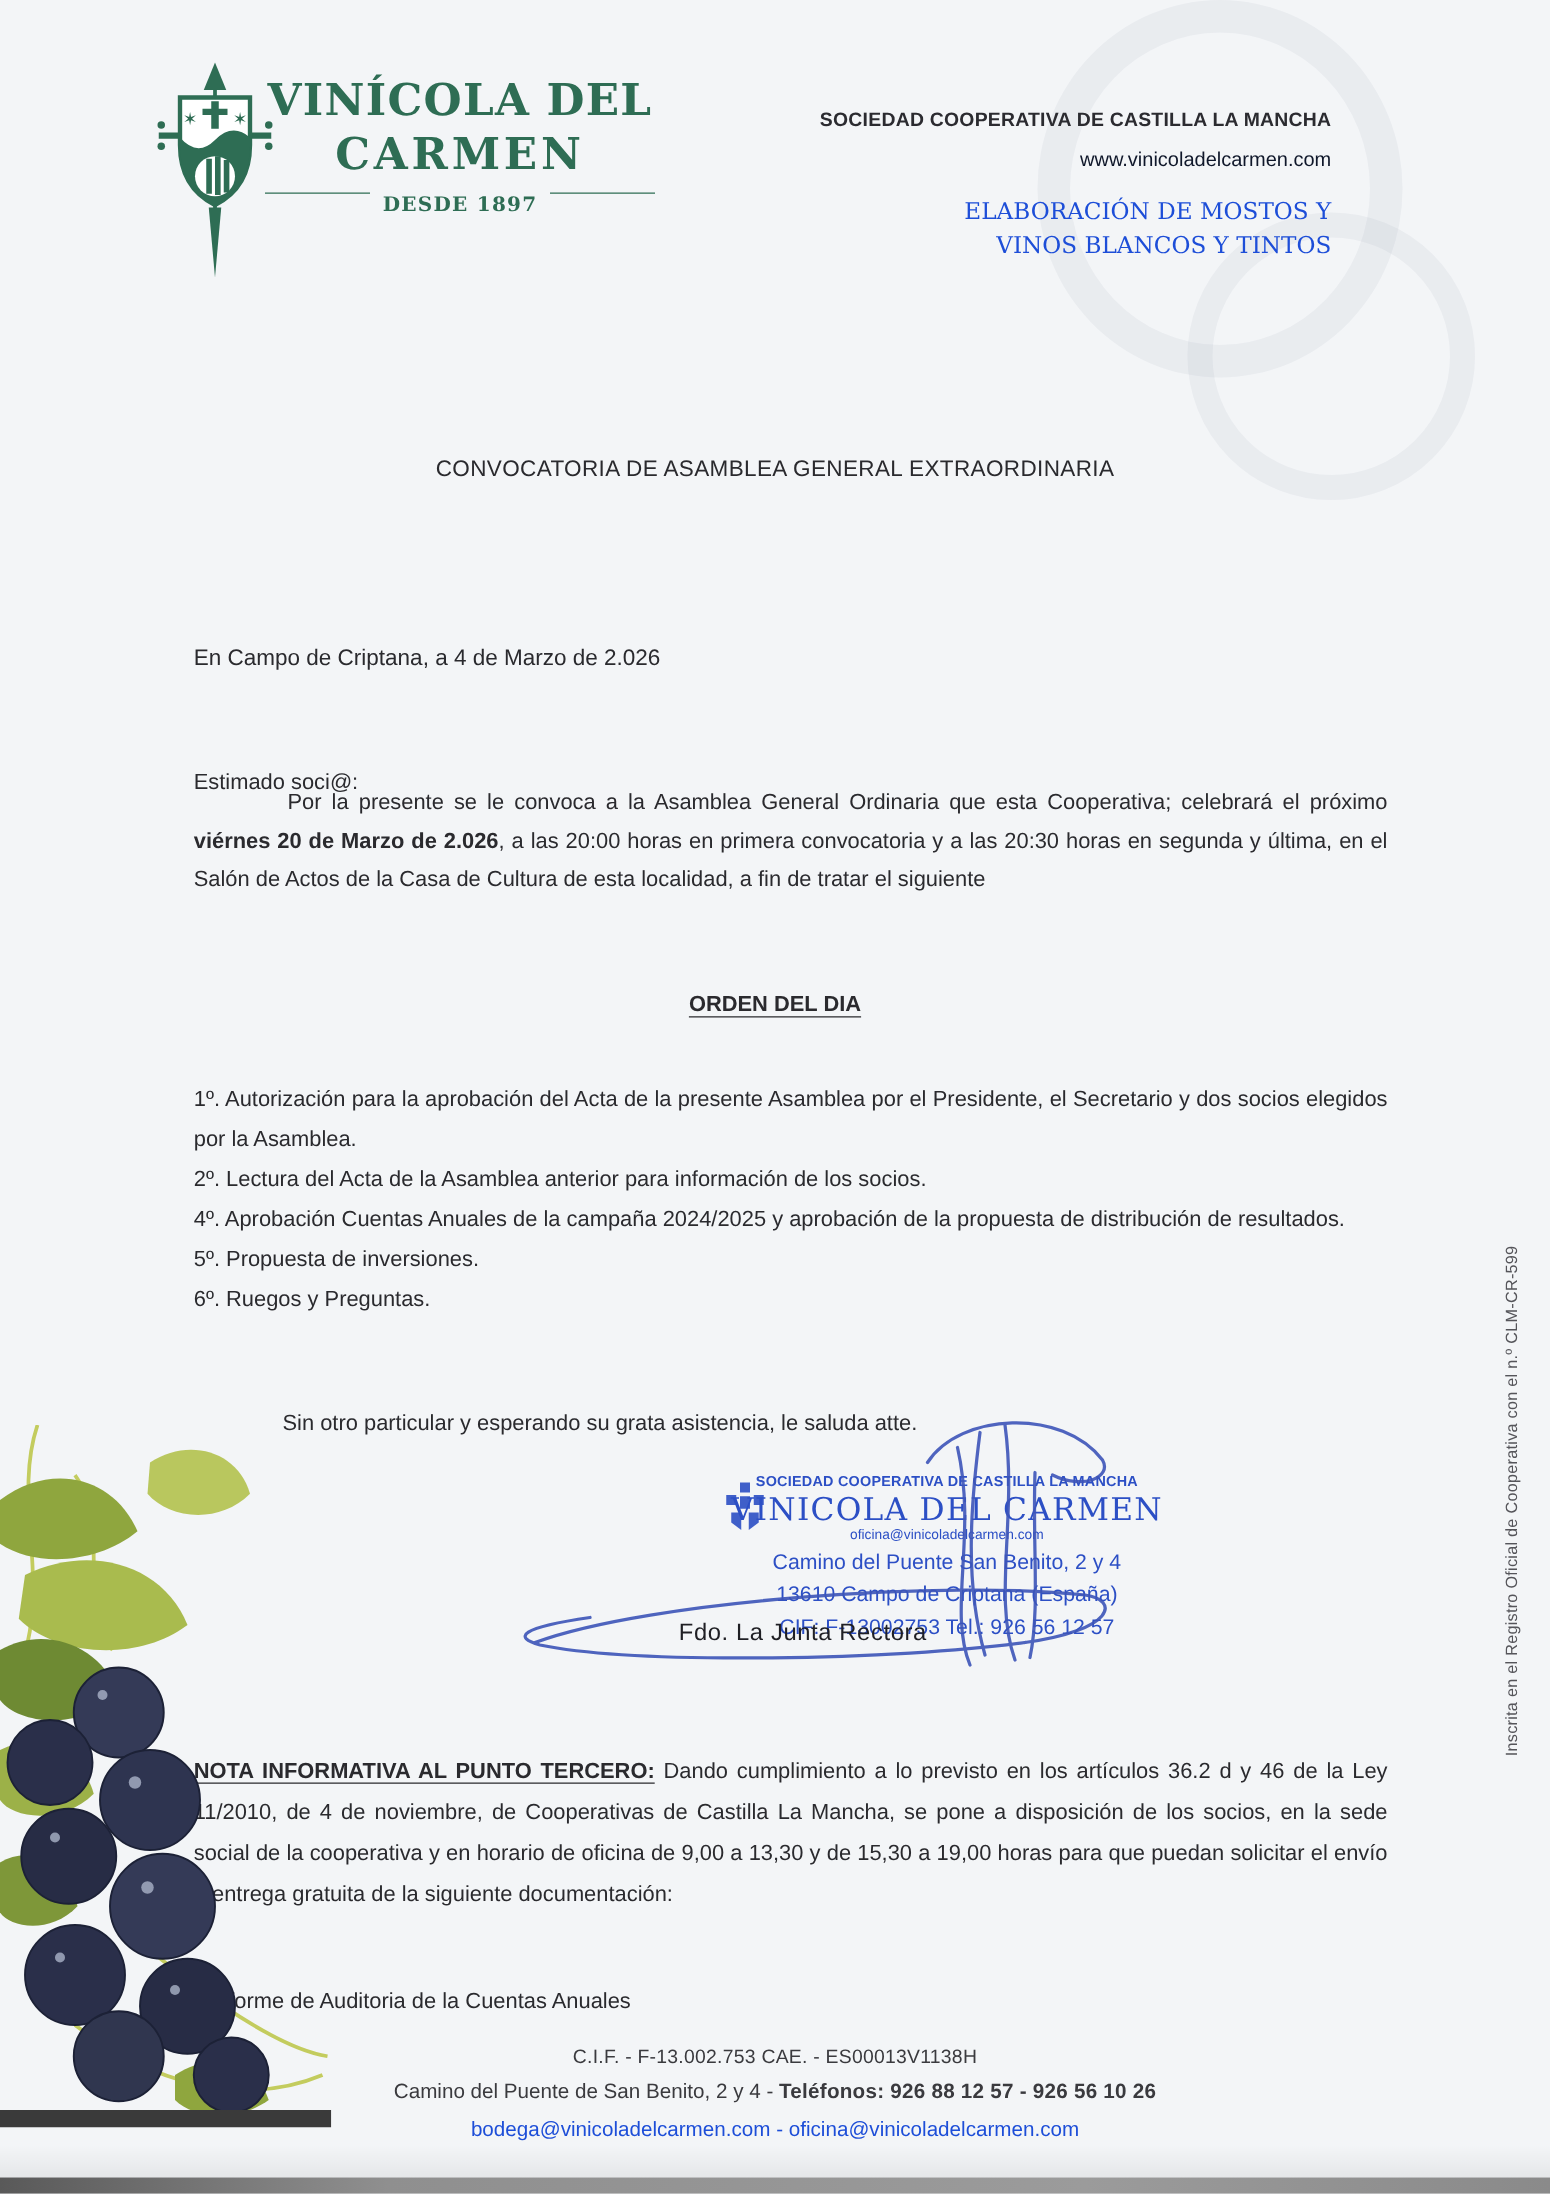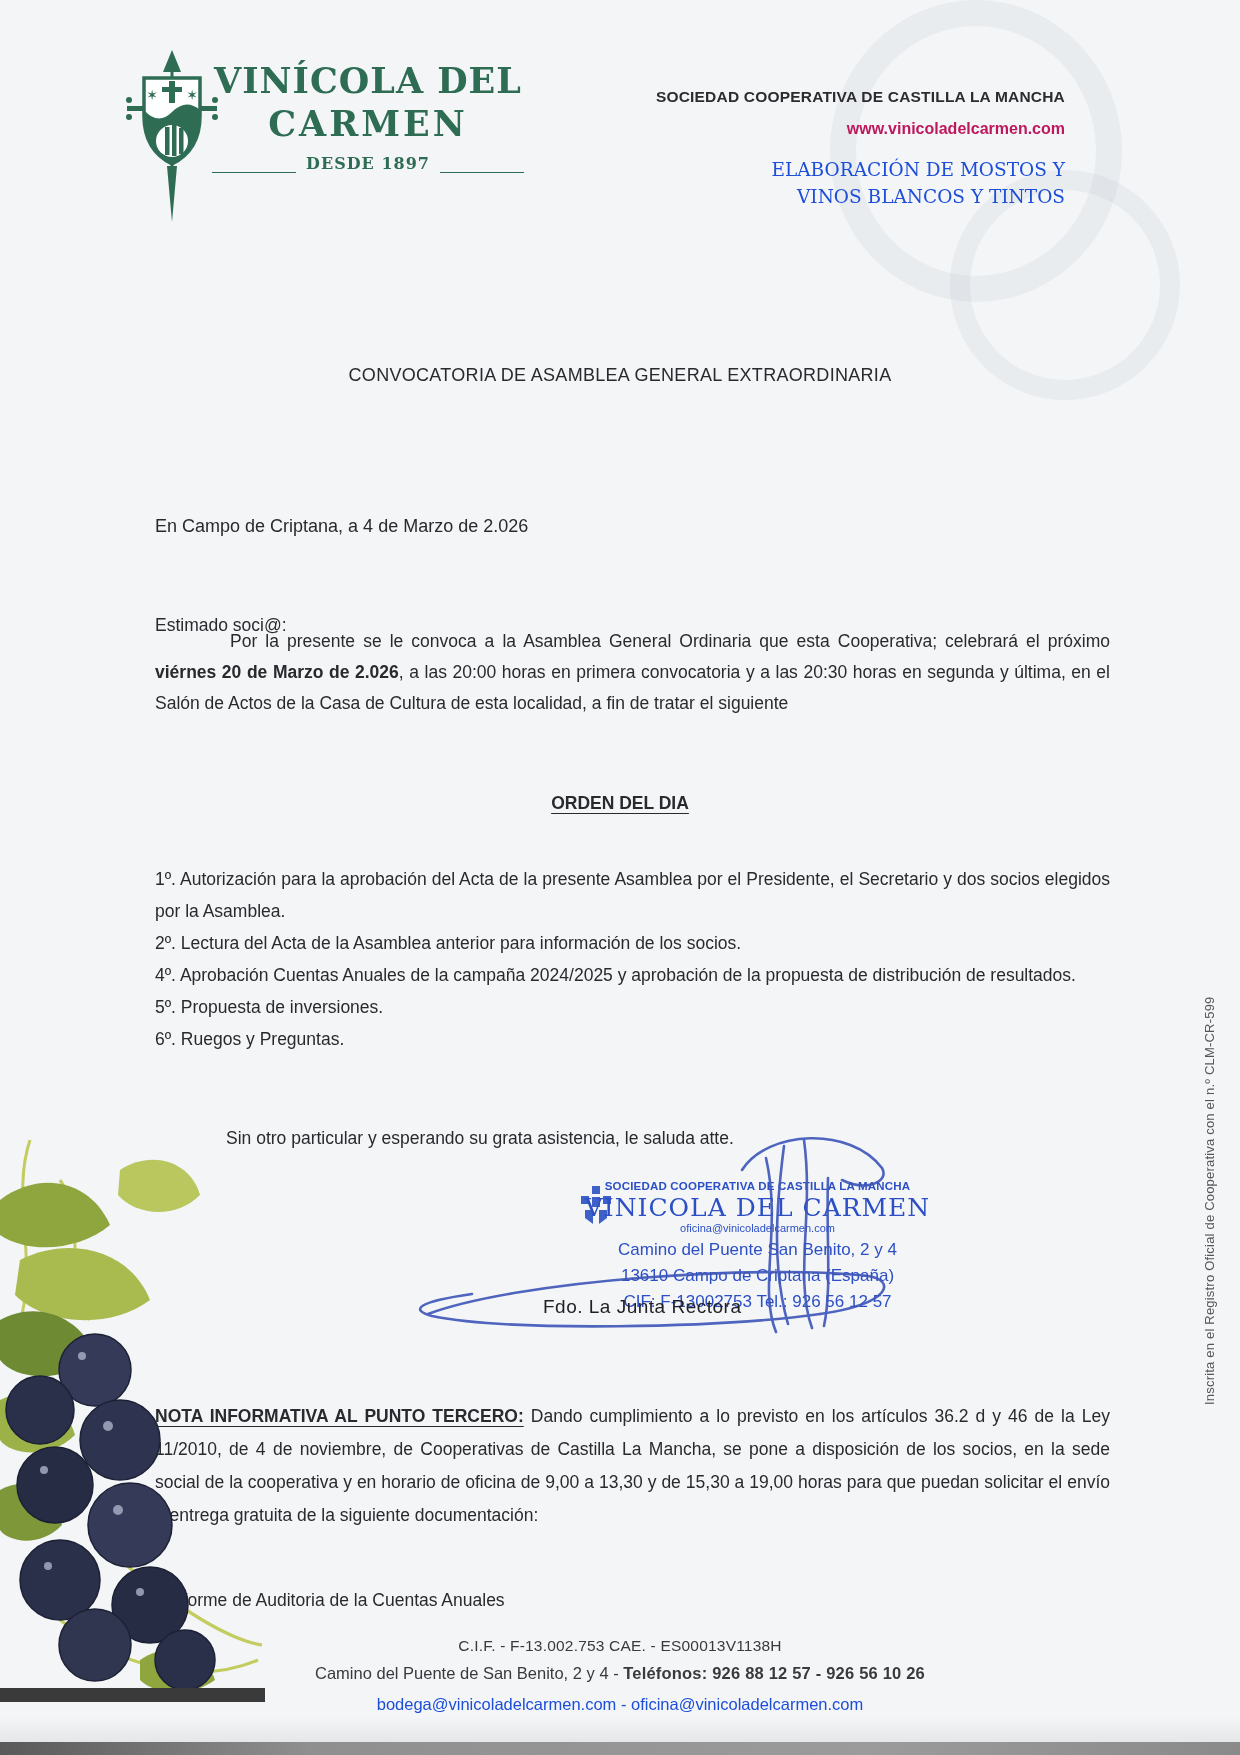--- a/index.html
+++ b/index.html
@@ -7,26 +7,26 @@
     width:1240px;height:1755px;position:relative;overflow:hidden;
     background:#f3f5f7;
     font-family:"Liberation Sans",sans-serif;
     color:#2a2a2e;
   }
   .abs{position:absolute;}
   
   .brand-block{left:212px;top:60px;width:312px;text-align:center;color:#2e6d54;}
   .brand-line1{font-family:"DejaVu Serif",serif;font-weight:bold;font-size:35px;letter-spacing:1px;line-height:42px;}
   .brand-line2{font-family:"DejaVu Serif",serif;font-weight:bold;font-size:35px;letter-spacing:3px;line-height:44px;}
-  .brand-since{display:flex;align-items:flex-end;gap:10px;margin-top:8px;color:#2e6d54;}
+  .brand-since{display:flex;align-items:flex-start;gap:10px;margin-top:8px;color:#2e6d54;}
   .brand-since .rule{flex:1;border-top:1.6px solid #2e6d54;}
   .brand-since .txt{font-family:"DejaVu Serif",serif;font-weight:bold;font-size:16px;letter-spacing:1px;white-space:nowrap;}
   .head-right{left:600px;top:88px;width:465px;text-align:right;}
   .head-org{font-size:15.5px;font-weight:bold;color:#2b2b30;letter-spacing:.2px;}
-  .head-web{font-size:16px;font-weight:bold;color:#be185d;margin-top:14px;}
+  .head-web{font-size:16px;font-weight:normal;color:#0f172a;margin-top:14px;}
   .head-tag{font-family:"DejaVu Serif",serif;font-size:18.5px;color:#1d4ed8;line-height:27px;margin-top:18px;}
   
   .doc-title{left:0;top:365px;width:1240px;text-align:center;font-size:18px;font-weight:normal;letter-spacing:.3px;}
   .dateline{left:155px;top:472px;width:925px;text-align:left;font-size:18px;margin-top:44px;}
   .greeting{left:155px;top:578px;font-size:17.5px;margin-top:37px;}
   .intro{left:155px;top:626px;width:955px;font-size:17.5px;line-height:31px;text-align:justify;text-indent:75px;}
   .agenda-head{left:0;top:793px;width:1240px;text-align:center;font-size:17.5px;font-weight:bold;}
   .agenda-head span{text-decoration:underline;text-underline-offset:4px;}
   .agenda{left:155px;top:863px;width:955px;font-size:17.5px;line-height:32px;}
   .agenda div{text-align:justify;}

